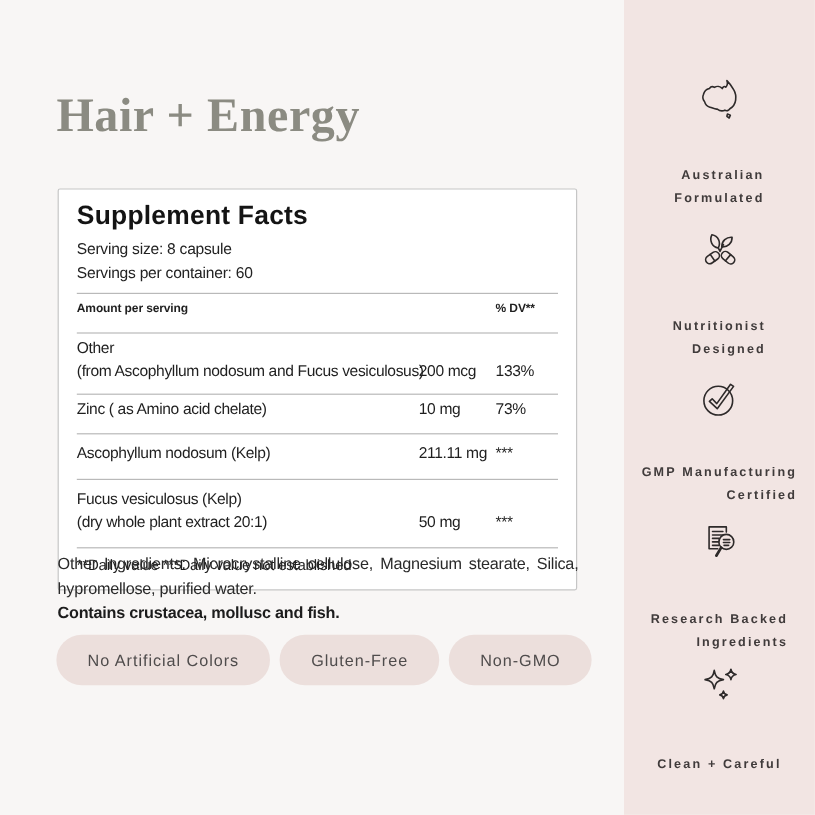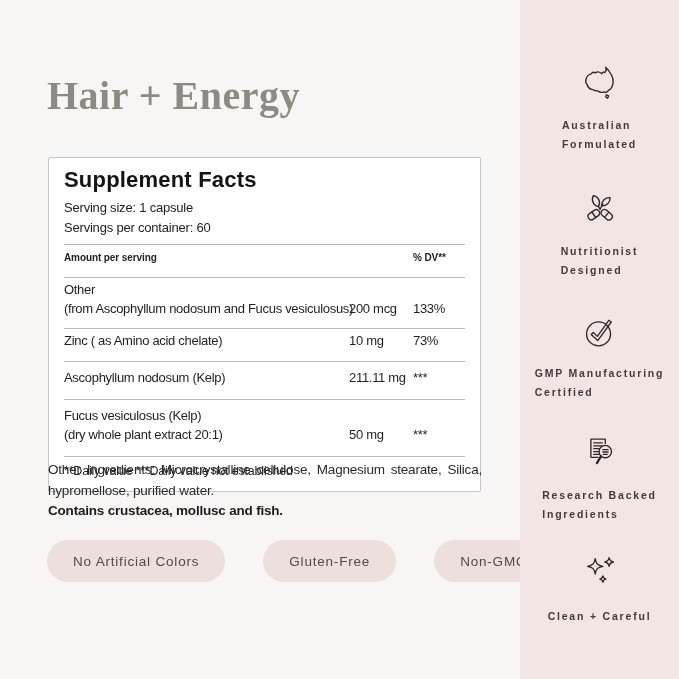--- a/index.html
+++ b/index.html
@@ -43,52 +43,52 @@
     position:absolute;left:48px;top:460px;width:434px;margin:0;
     font-size:13.5px;line-height:1.55;letter-spacing:-0.2px;color:#2a2a2a;
     text-align:justify;
   }
   .allergen{
     position:absolute;left:48px;top:503px;width:434px;margin:0;
     font-size:13.5px;font-weight:700;letter-spacing:-0.2px;color:#1c1c1c;
   }
 
   
-  .badges{position:absolute;left:47px;top:540px;display:flex;gap:38px;text-align:right;}
+  .badges{position:absolute;left:47px;top:529px;display:flex;gap:8px;text-align:right;}
   .pill{
     height:42px;display:flex;align-items:center;justify-content:center;
     padding:0 26px;border-radius:21px;background:#ecdfdc;
     font-size:13.5px;letter-spacing:0.8px;color:#4f4c4c;white-space:nowrap;
   }
 
   
   .side-item{position:absolute;left:0;width:159px;display:flex;flex-direction:column;align-items:center;}
   .side-item:nth-child(1){top:60px;}
   .side-item:nth-child(2){top:186px;}
   .side-item:nth-child(3){top:308px;}
   .side-item:nth-child(4){top:430px;}
   .side-item:nth-child(5){top:551px;}
   .side-icon{width:46px;height:46px;display:block;}
   .side-icon svg{stroke:#2e2a2a;fill:none;stroke-width:1.4;stroke-linecap:round;stroke-linejoin:round;}
   .side-label{
-    margin-top:10px;font-size:10.5px;font-weight:700;letter-spacing:1.8px;
-    color:#403b3b;text-align:left;white-space:pre-line;line-height:1.85;
+    margin-top:31px;font-size:10.5px;font-weight:700;letter-spacing:1.8px;
+    color:#403b3b;text-align:right;white-space:pre-line;line-height:1.85;
   }
 </style>
 </head>
 <body>
 
 <div class="page">
   <div class="main">
 
     <h1 class="title">Hair + Energy</h1>
 
     <section class="facts">
       <h2>Supplement Facts</h2>
-      <div class="serving">Serving size: 1 capsule</div>
+      <div class="serving">Serving size: 8 capsule</div>
       <div class="serving">Servings per container: 60</div>
 
       <div class="hr"></div>
       <div class="t-head">
         <div class="t-name th">Amount per serving</div>
         <div class="t-amount"></div>
         <div class="t-dv th">% DV**</div>
       </div>
       <div class="hr"></div>
 

